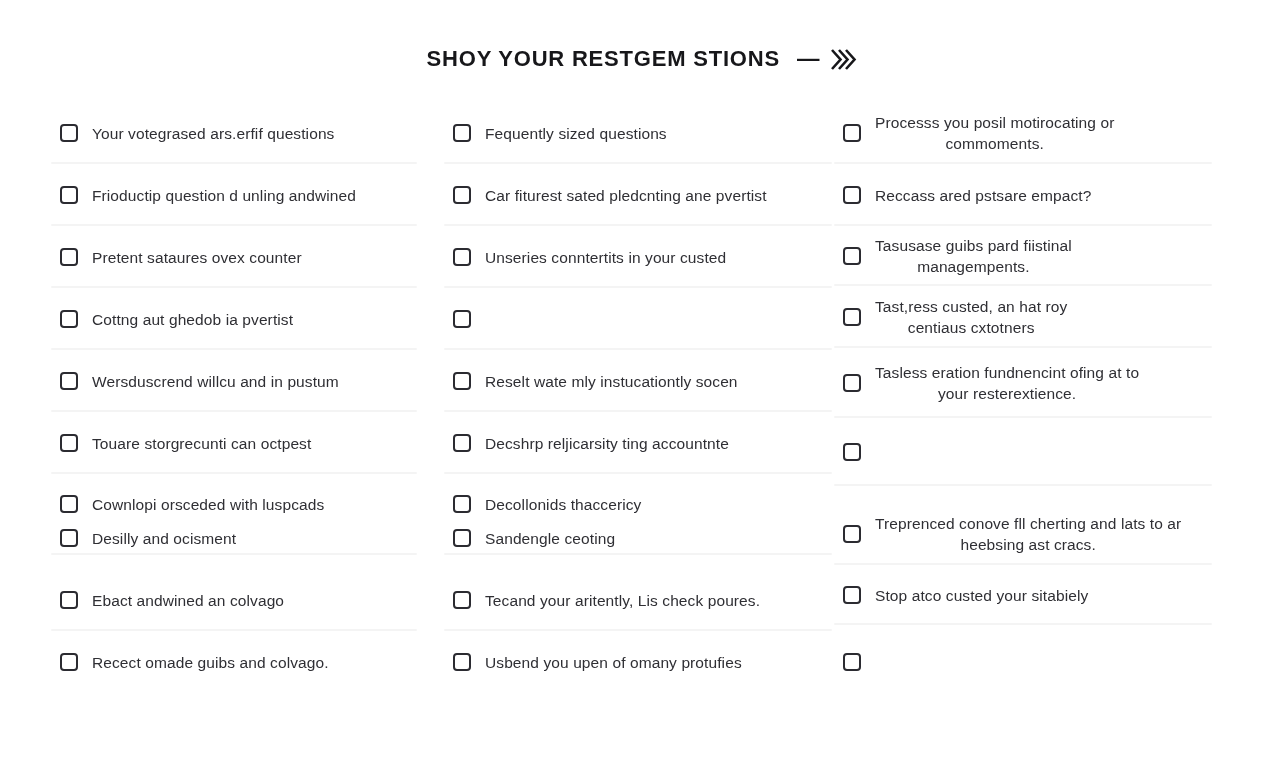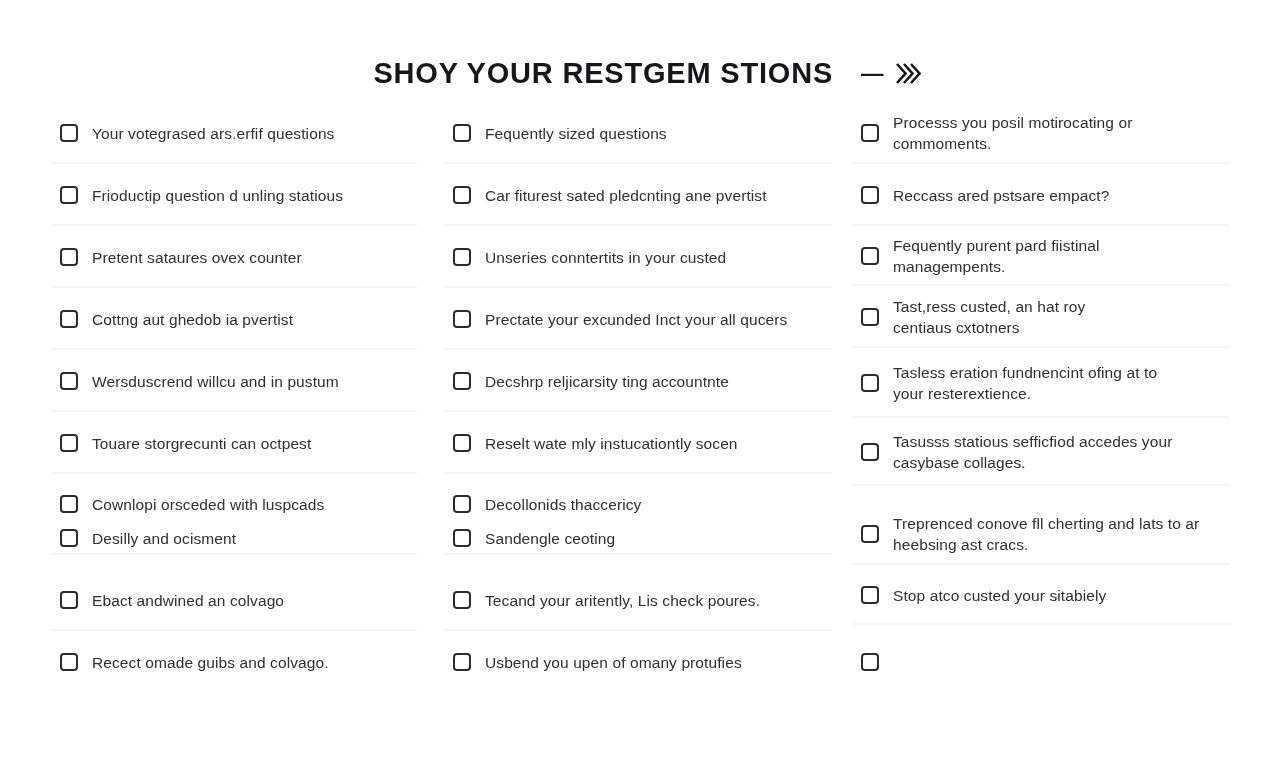--- a/index.html
+++ b/index.html
@@ -8,31 +8,31 @@
     font-family:"Liberation Sans", sans-serif;
     position:relative;overflow:hidden;
     color:#2f2f34;
   }
   
   .header{
     position:absolute;top:42px;left:0;width:1280px;
     display:flex;justify-content:center;align-items:center;gap:11px;
   }
   .title{
-    font-size:29px;font-weight:700;letter-spacing:.8px;
-    color:#17171a;margin:15px;text-transform:uppercase;
+    font-size:22px;font-weight:700;letter-spacing:.8px;
+    color:#17171a;margin:4px;text-transform:uppercase;
   }
   .dash{font-size:22.5px;font-weight:700;color:#17171a;margin-left:2px;}
   .chevrons{display:flex;align-items:center;}
   .chevrons svg{display:block;}
   
   .col{position:absolute;top:102px;}
   .col-1{left:51px;width:368px;}
   .col-2{left:444px;width:390px;}
-  .col-3{left:852px;width:380px;}
+  .col-3{left:834px;width:380px;text-align:center;}
   
   .item{
     display:flex;align-items:center;
     padding-left:9px;position:relative;box-sizing:border-box;
   }
   .h34{height:34px}.h60{height:60px}.h62{height:62px}.h68{height:68px}.h70{height:70px}
   .mt6{margin-top:6px}.mt13{margin-top:13px}.mt14{margin-top:14px}.mt17{margin-top:17px}
   .item.div::after{
     content:"";position:absolute;left:0;right:2px;bottom:0;height:2px;
     background:#f4f4f4;border-radius:1px;
@@ -62,21 +62,21 @@
   </span>
 </div>
 
 <div class="col col-1">
   <div class="item h62 div">
       <span class="cb"></span>
       <span class="lbl">Your votegrased ars.erfif questions</span>
     </div>
   <div class="item h62 div">
       <span class="cb"></span>
-      <span class="lbl">Frioductip question d unling statious</span>
+      <span class="lbl">Frioductip question d unling andwined</span>
     </div>
   <div class="item h62 div">
       <span class="cb"></span>
       <span class="lbl">Pretent sataures ovex counter</span>
     </div>
   <div class="item h62 div">
       <span class="cb"></span>
       <span class="lbl">Cottng aut ghedob ia pvertist</span>
     </div>
   <div class="item h62 div">
@@ -113,29 +113,28 @@
   <div class="item h62 div">
       <span class="cb"></span>
       <span class="lbl">Car fiturest sated pledcnting ane pvertist</span>
     </div>
   <div class="item h62 div">
       <span class="cb"></span>
       <span class="lbl">Unseries conntertits in your custed</span>
     </div>
   <div class="item h62 div">
       <span class="cb"></span>
-      <span class="lbl">Prectate your excunded Inct your all qucers</span>
+    </div>
+  <div class="item h62 div">
+      <span class="cb"></span>
+      <span class="lbl">Reselt wate mly instucationtly socen</span>
     </div>
   <div class="item h62 div">
       <span class="cb"></span>
       <span class="lbl">Decshrp reljicarsity ting accountnte</span>
-    </div>
-  <div class="item h62 div">
-      <span class="cb"></span>
-      <span class="lbl">Reselt wate mly instucationtly socen</span>
     </div>
   <div class="item h34 mt13">
       <span class="cb"></span>
       <span class="lbl">Decollonids thaccericy</span>
     </div>
   <div class="item h34 div">
       <span class="cb"></span>
       <span class="lbl">Sandengle ceoting</span>
     </div>
   <div class="item h62 mt14 div">
@@ -153,37 +152,35 @@
       <span class="cb"></span>
       <span class="lbl">Processs you posil motirocating or
 commoments.</span>
     </div>
   <div class="item h62 div">
       <span class="cb"></span>
       <span class="lbl">Reccass ared pstsare empact?</span>
     </div>
   <div class="item h60 div">
       <span class="cb"></span>
-      <span class="lbl">Fequently purent pard fiistinal
+      <span class="lbl">Tasusase guibs pard fiistinal
 managempents.</span>
     </div>
   <div class="item h62 div">
       <span class="cb"></span>
       <span class="lbl">Tast,ress custed, an hat roy
 centiaus cxtotners</span>
     </div>
   <div class="item h70 div">
       <span class="cb"></span>
       <span class="lbl">Tasless eration fundnencint ofing at to
 your resterextience.</span>
     </div>
   <div class="item h68 div">
       <span class="cb"></span>
-      <span class="lbl">Tasusss statious sefficfiod accedes your
-casybase collages.</span>
     </div>
   <div class="item h62 mt17 div">
       <span class="cb"></span>
       <span class="lbl">Treprenced conove fll cherting and lats to ar
 heebsing ast cracs.</span>
     </div>
   <div class="item h60 div">
       <span class="cb"></span>
       <span class="lbl">Stop atco custed your sitabiely</span>
     </div>

